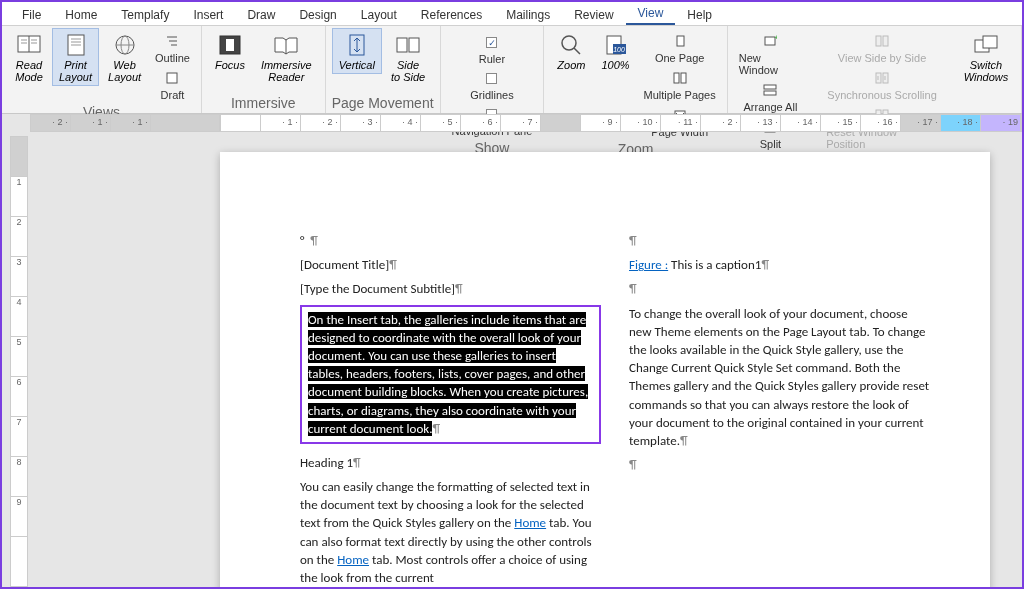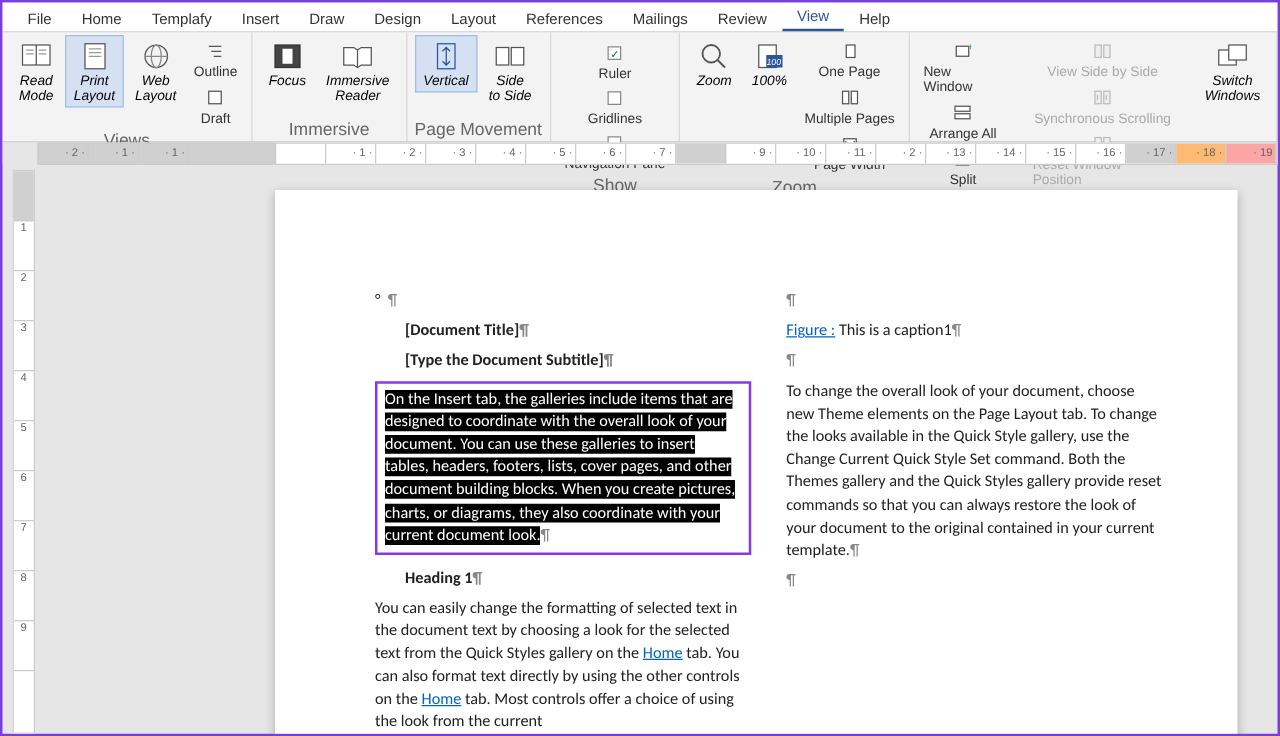--- a/index.html
+++ b/index.html
@@ -121,21 +121,21 @@
 .col { flex: 1; font-family: Calibri, sans-serif; font-size: 13px; color: #222; line-height: 1.4; }
 .para { margin-bottom: 6px; }
 .pilcrow::after { content: "¶"; color: #888; }
 .highlight {
   border: 2px solid #8838e8;
   padding: 4px 6px;
   margin: 4px 0 10px;
 }
 .sel-text { background: #000; color: #fff; }
 .link { color: #0563c1; text-decoration: underline; }
-.heading { font-weight: 700; margin-left: 24px; }
+.heading { font-weight: 400; }
 svg { display: block; }
 </style>
 </head>
 <body>
 
 <div class="tabs">
   <div class="tab">File</div>
   <div class="tab">Home</div>
   <div class="tab">Templafy</div>
   <div class="tab">Insert</div>
@@ -436,22 +436,22 @@
       <div class="tick-seg" style="background:#d0d0d0"></div>
       <div class="tick-seg">· 9 ·</div>
       <div class="tick-seg">· 10 ·</div>
       <div class="tick-seg">· 11 ·</div>
       <div class="tick-seg">· 2 ·</div>
       <div class="tick-seg">· 13 ·</div>
       <div class="tick-seg">· 14 ·</div>
       <div class="tick-seg">· 15 ·</div>
       <div class="tick-seg">· 16 ·</div>
       <div class="tick-seg" style="background:#d0d0d0">· 17 ·</div>
-      <div class="tick-seg" style="background:#fdba74">· 18 ·</div>
-      <div class="tick-seg" style="background:#fca5a5">· 19</div>
+      <div class="tick-seg" style="background:#7dd3fc">· 18 ·</div>
+      <div class="tick-seg" style="background:#c4b5fd">· 19</div>
     </div>
   </div>
 </div>
 
 <div class="workspace">
   <div class="vruler">
     <div class="vtick" style="background:#d0d0d0"></div>
     <div class="vtick">1</div>
       <div class="vtick">2</div>
       <div class="vtick">3</div>

